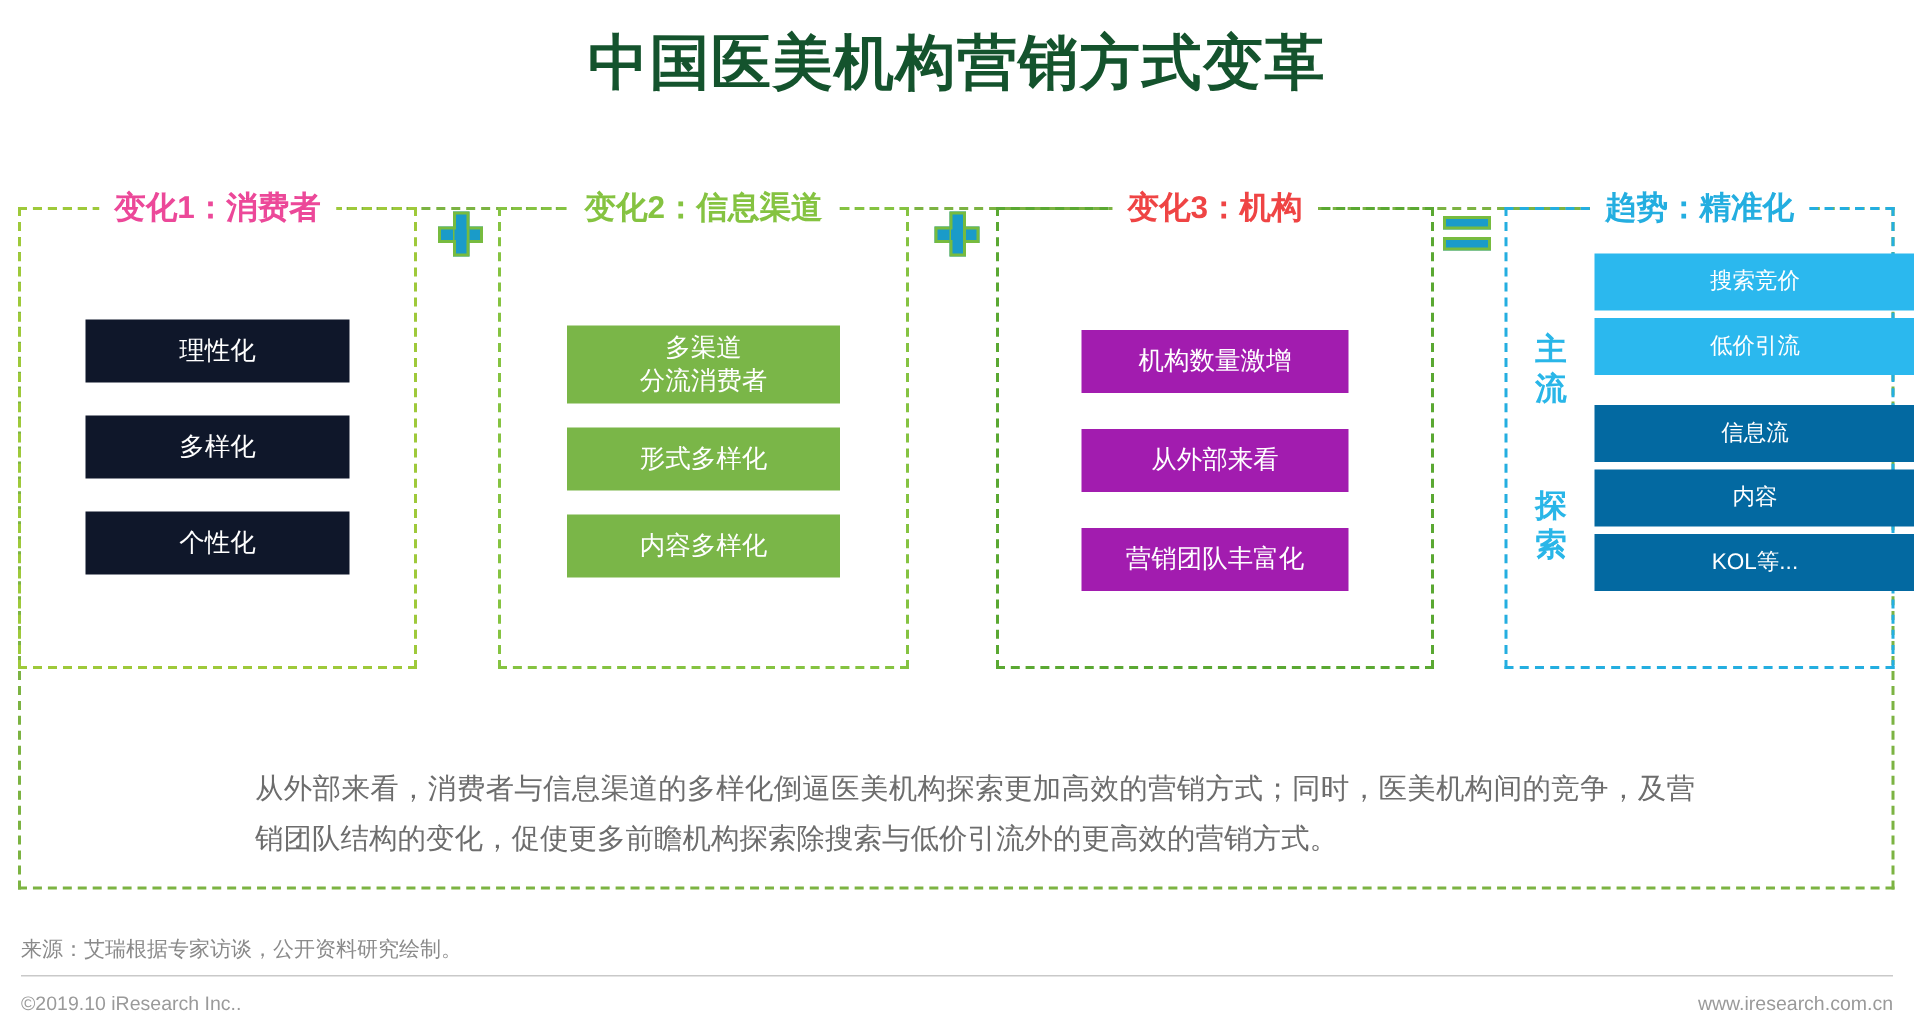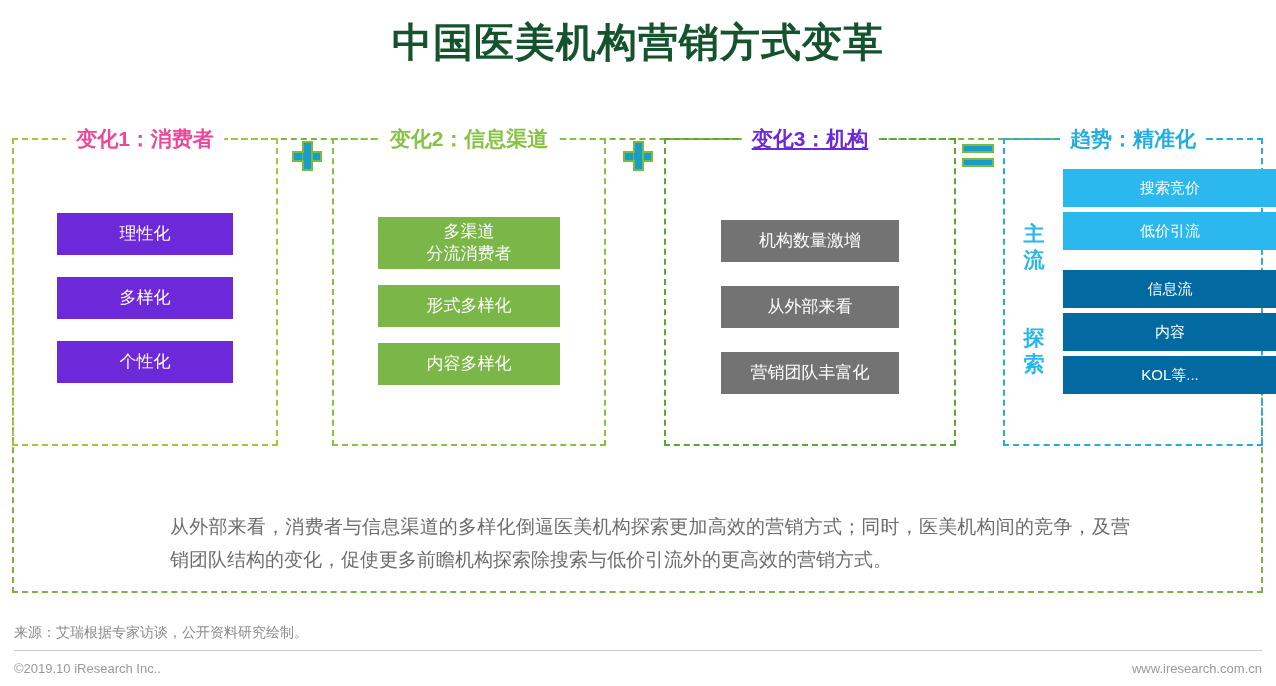--- a/index.html
+++ b/index.html
@@ -62,21 +62,21 @@
     transform: translateX(-50%);
     background: #ffffff;
     padding: 0 10px;
     white-space: nowrap;
     font-size: 21px;
     font-weight: bold;
     line-height: 28px;
   }
   .col.c1 .col-header { color: #ec4899; }
   .col.c2 .col-header { color: #85c341; }
-  .col.c3 .col-header { color: #6d28d9; text-decoration: underline; }
+  .col.c3 .col-header { color: #ef4444; }
   .col.c4 .col-header { color: #24aee0; }
 
   
   .items {
     position: absolute;
     left: 0;
     right: 0;
     display: flex;
     flex-direction: column;
     align-items: center;
@@ -88,24 +88,24 @@
   .item {
     color: #ffffff;
     display: flex;
     align-items: center;
     justify-content: center;
     text-align: center;
     font-size: 17px;
     line-height: 22px;
     box-sizing: border-box;
   }
-  .col.c1 .item { width: 176px; height: 42px; background: #6d28d9; }
+  .col.c1 .item { width: 176px; height: 42px; background: #0f172a; }
   .col.c2 .item { width: 182px; height: 42px; background: #7ab648; }
   .col.c2 .item.tall { height: 52px; flex-direction: column; }
-  .col.c3 .item { width: 178px; height: 42px; background: #737373; }
+  .col.c3 .item { width: 178px; height: 42px; background: #a21caf; }
 
   
   .trend-body {
     position: absolute;
     top: 29px;
     left: 0;
     right: 0;
     display: flex;
     flex-direction: row;
     align-items: flex-start;

